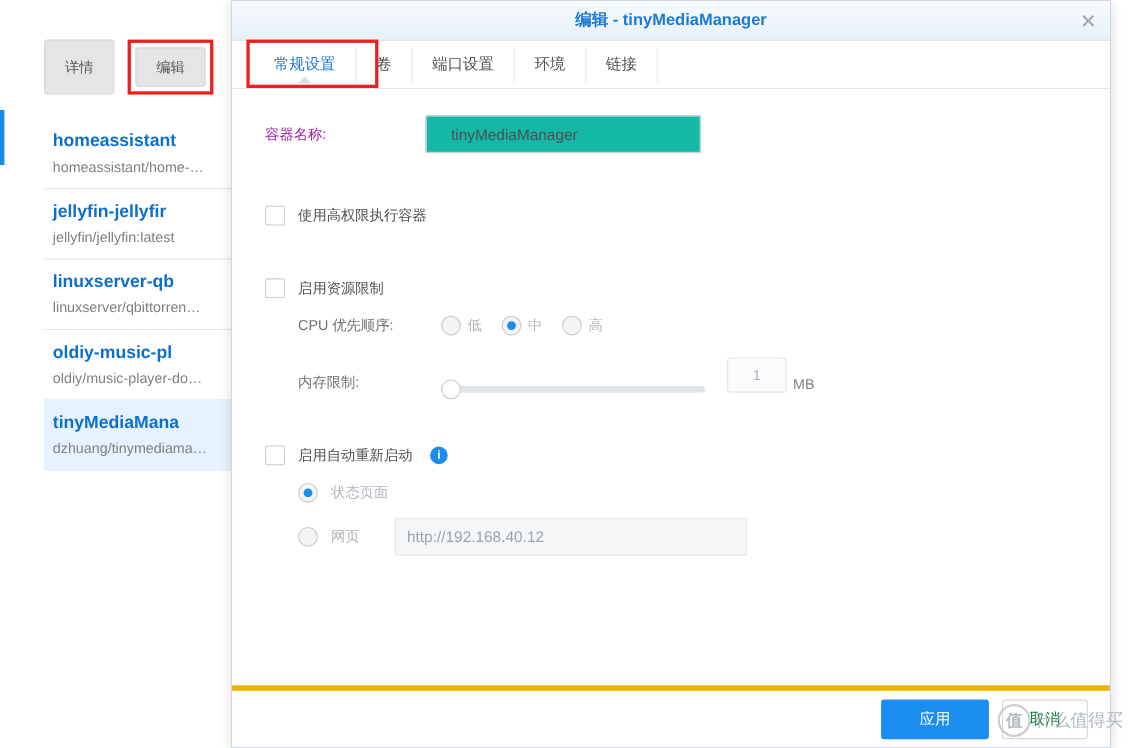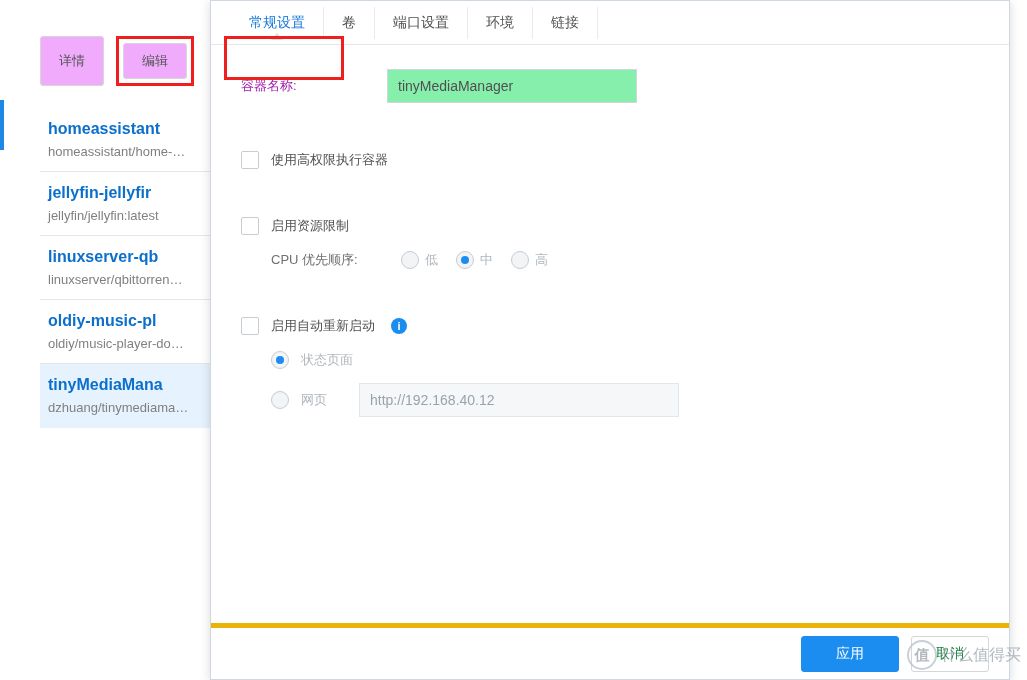--- a/index.html
+++ b/index.html
@@ -14,21 +14,21 @@
       background: #fff;
     }
 
     
     .left-bluebar { position:absolute; left:0; top:100px; width:4px; height:50px; background:#1e88e5; }
 
     
     .bg-list { position:absolute; left:40px; top:36px; width:380px; }
     .top-btns { display:flex; gap:12px; margin-bottom:22px; }
     .btn {
-      background:#f0abfc; border:1px solid #d6d6d6; color:#555;
+      background:#e5e5e5; border:1px solid #d6d6d6; color:#555;
       padding:8px 18px; font-size:13px; border-radius:3px; cursor:pointer;
     }
     .edit-highlight { border:3px solid #ef1f1f; padding:4px; margin-left:0px; display:inline-block; }
     .edit-highlight .btn { border:1px solid #d6d6d6;text-align:center; }
 
     .container-list { }
     .container-item { border-bottom:1px solid #e6e6e6; padding:12px 8px; }
     .container-item.selected { background:#e6f2fe; border-bottom:1px solid #e6f2fe;}
     .c-name { color:#0b6fcc; font-weight:bold; font-size:16px; margin-bottom:6px; }
     .c-sub { color:#808080; font-size:13px; }
@@ -59,21 +59,21 @@
     }
     .tab-highlight { position:absolute; left:224px; top:36px; width:120px; height:44px; border:3px solid #ef1f1f; pointer-events:none; z-index:50; }
 
     .modal-body { flex:1; position:relative; padding:24px 30px; overflow:auto; }
     .modal-footer { height:56px; border-top:5px solid #eab308; display:flex; justify-content:flex-end; align-items:center; padding:0 20px; gap:12px; }
     .btn-primary { background:#1c8df0; color:#fff; border:1px solid #1c8df0; padding:8px 34px; border-radius:3px; cursor:pointer; font-size:14px; }
     .btn-secondary { background:#fff; color:#15803d; border:1px solid #d6d6d6; padding:8px 24px; border-radius:3px; cursor:pointer; font-size:14px; }
 
     .field-row { display:flex; align-items:center; margin-bottom:20px; }
     .field-label { width:146px; color:#a21caf; }
-    .text-input { height:34px; border:1px solid #cfd6dc; padding:0 10px; font-size:14px; color:#505050; background:#86efac; width:250px; }
+    .text-input { height:34px; border:1px solid #cfd6dc; padding:0 22px; font-size:14px; color:#505050; background:#14b8a6; width:250px; }
 
     .check-row { display:flex; align-items:center; margin-bottom:16px; gap:12px;margin-top:48px; }
     .checkbox { width:18px; height:18px; border:1px solid #c5ccd3; border-radius:2px; background:#fff; flex-shrink:0; cursor:pointer; }
 
     .sub-block { margin-left:30px; margin-bottom:16px; }
     .sub-row { display:flex; align-items:flex-end; margin-bottom:20px; }
     .sub-label { width:130px; color:#707070; }
 
     .radio-group { display:flex; gap:18px; align-items:center; }
     .radio { display:flex; align-items:center; gap:6px; cursor:pointer; }
@@ -130,20 +130,24 @@
       <div class="c-sub">oldiy/music-player-do…</div>
     </div>
     <div class="container-item selected">
       <div class="c-name">tinyMediaMana</div>
       <div class="c-sub">dzhuang/tinymediama…</div>
     </div>
   </div>
 </div>
 
 <div class="modal">
+  <div class="modal-header">
+    <span>编辑 - tinyMediaManager</span>
+    <span class="close-x">✕</span>
+  </div>
 
   <div class="modal-tabs">
     <div class="tab active">常规设置</div>
     <div class="tab">卷</div>
     <div class="tab">端口设置</div>
     <div class="tab">环境</div>
     <div class="tab">链接</div>
   </div>
 
   <div class="modal-body">
@@ -175,20 +179,28 @@
             <span class="radio-dot disabled selected"></span>
             <span class="radio-label disabled">中</span>
           </div>
           <div class="radio">
             <span class="radio-dot disabled"></span>
             <span class="radio-label disabled">高</span>
           </div>
         </div>
       </div>
 
+      <div class="sub-row">
+        <span class="sub-label">内存限制:</span>
+        <div class="slider">
+          <span class="slider-thumb"></span>
+        </div>
+        <span class="num-box">1</span>
+        <span class="unit">MB</span>
+      </div>
     </div>
 
     <div class="check-row">
       <span class="checkbox"></span>
       <span>启用自动重新启动</span>
       <span class="info-icon">i</span>
     </div>
 
 
     <div class="shortcut-block">

